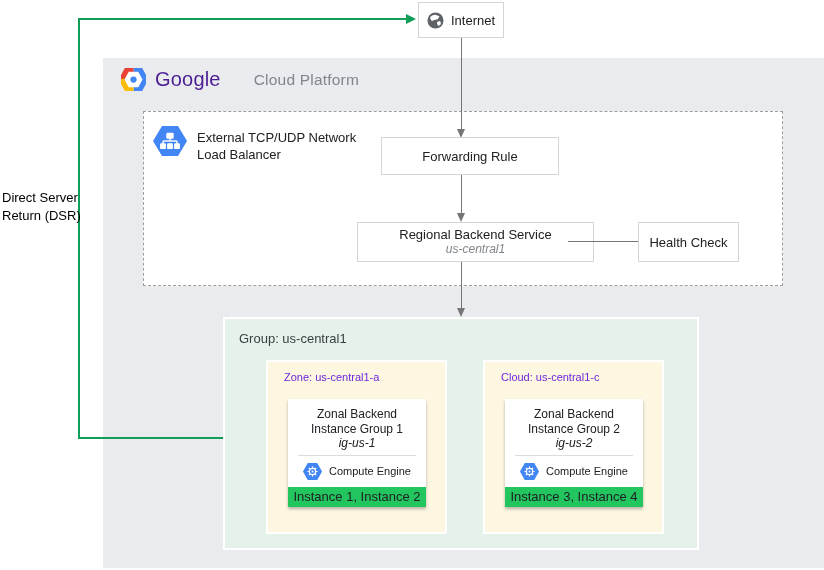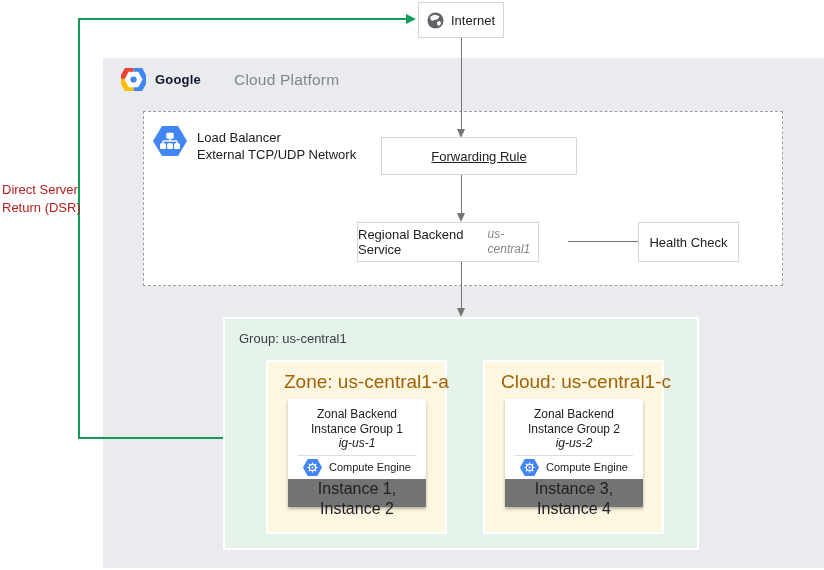--- a/index.html
+++ b/index.html
@@ -4,70 +4,70 @@
 <style>
   * { margin:0; padding:0; box-sizing:border-box; }
   html,body { background:#fff; }
   .canvas {
     position:relative; width:824px; height:570px; background:#ffffff;
     font-family:"Liberation Sans", sans-serif; color:#212121; overflow:hidden;
   }
   
   .gcp-container { position:absolute; left:103px; top:58px; width:721px; height:510px; background:#E9EBEE; }
   .gcp-logo { position:absolute; left:121px; top:68px; display:flex; align-items:center; gap:9px; }
-  .gcp-logo .brand { font-size:13px; color:#0f172a; font-weight:700; letter-spacing:.2px; }
+  .gcp-logo .brand { font-size:20px; color:#4c1d95; font-weight:400; letter-spacing:.2px; }
   .gcp-logo .product { font-size:15.5px; color:#80868B; letter-spacing:.2px;margin-left:24px; }
 
   
   .lb-box { position:absolute; left:143px; top:111px; width:640px; height:175px; background:#fff; border:1px dashed #9E9E9E; }
   .lb-icon { position:absolute; left:153px; top:126px; }
   .lb-title { position:absolute; left:197px; top:129px; font-size:13px; line-height:17px; color:#212121; }
 
   
   .node { position:absolute; background:#fff; border:1px solid #D5D5D5; display:flex; align-items:center; justify-content:center; font-size:13px; color:#212121; }
   .internet-box { left:418px; top:2px; width:86px; height:36px; gap:7px; }
-  .fw-box { left:381px; top:137px; width:196px; height:38px;text-decoration:underline; }
-  .bs-box { left:357px; top:222px; width:182px; height:40px; flex-direction:row; line-height:15px; }
+  .fw-box { left:381px; top:137px; width:178px; height:38px; }
+  .bs-box { left:357px; top:222px; width:237px; height:40px; flex-direction:column; line-height:15px; }
   .bs-box .sub { font-style:italic; font-size:12px; color:#80868B; }
   .hc-box { left:638px; top:222px; width:101px; height:40px; }
   .hc-connector { position:absolute; left:568px; top:241px; width:70px; height:1px; background:#757575; }
 
   
   .vline { position:absolute; left:461px; width:1px; background:#757575; }
   .v1 { top:38px; height:92px; }
   .v2 { top:175px; height:40px; }
   .v3 { top:262px; height:48px; }
   .down-head { position:absolute; left:457px; width:0; height:0; border-left:4.5px solid transparent; border-right:4.5px solid transparent; border-top:9px solid #757575; }
   .h1 { top:129px; } .h2 { top:213px; } .h3 { top:308px; }
 
   
   .g-top { position:absolute; left:79px; top:18px; width:327px; height:2px; background:#0F9D58; }
   .g-head { position:absolute; left:406px; top:13.5px; width:0; height:0; border-top:5.5px solid transparent; border-bottom:5.5px solid transparent; border-left:10px solid #0F9D58; }
   .g-vert { position:absolute; left:78px; top:18px; width:2px; height:421px; background:#0F9D58; }
   .g-bottom { position:absolute; left:78px; top:437px; width:147px; height:2px; background:#0F9D58; }
-  .dsr-label { position:absolute; left:2px; top:181px; font-size:13px; line-height:18px; color:#b91c1c; }
+  .dsr-label { position:absolute; left:2px; top:189px; font-size:13px; line-height:18px; color:#000000; }
 
   
   .region-box { position:absolute; left:223px; top:317px; width:476px; height:233px; background:#E4F2EA; border:2px solid #fff; }
   .region-label { position:absolute; left:239px; top:331px; font-size:13px; color:#3C4043; }
   .zone-box { position:absolute; top:360px; width:181px; height:174px; background:#FDF7E2; border:2px solid #fff; }
   .zone-a { left:266px; } .zone-c { left:483px; }
-  .zone-label { position:absolute; font-size:19px; color:#a16207; top:371px; }
+  .zone-label { position:absolute; font-size:11px; color:#6d28d9; top:371px; }
   .zl-a { left:284px; } .zl-c { left:501px; }
 
   
   .ig-card { position:absolute; top:399px; width:138px; height:108px; background:#fff; box-shadow:0 2px 3px rgba(0,0,0,.28); display:flex; flex-direction:column; text-align:center;justify-content:center; }
   .card-a { left:288px; } .card-b { left:505px; }
   .ig-card .t { font-size:12px; line-height:14.5px; color:#202124; }
   .ig-card .t1 { margin-top:8px; }
   .ig-card .name { font-size:12px; line-height:14.5px; font-style:italic; color:#202124; }
   .ig-card .divider { border-top:1px solid #DADCE0; margin:4px 10px 0 10px; }
   .engine-row { flex:1; display:flex; align-items:center; justify-content:center; gap:7px; }
   .engine-label { font-size:11px; color:#202124; }
-  .ig-footer { height:28px; line-height:20px; background:#737373; font-size:16px; color:#202124; }
+  .ig-footer { height:20px; line-height:20px; background:#22c55e; font-size:13px; color:#202124; }
 </style>
 </head>
 <body>
 
 <div class="canvas">
 
   <div class="gcp-container"></div>
 
   <div class="gcp-logo">
     <svg width="25" height="23" viewBox="0 0 24 22">
@@ -89,22 +89,22 @@
       <line x1="17" y1="12" x2="17" y2="15"></line>
       <line x1="10" y1="15" x2="24" y2="15"></line>
       <line x1="10" y1="15" x2="10" y2="18"></line>
       <line x1="24" y1="15" x2="24" y2="18"></line>
       <rect x="7.8" y="18" width="4.4" height="4.4" rx="0.5"></rect>
       <rect x="14.8" y="18" width="4.4" height="4.4" rx="0.5"></rect>
       <rect x="21.8" y="18" width="4.4" height="4.4" rx="0.5"></rect>
     </g>
   </svg>
   <div class="lb-title">
+    <div>External TCP/UDP Network</div>
     <div>Load Balancer</div>
-    <div>External TCP/UDP Network</div>
   </div>
 
   <div class="node internet-box">
     <svg width="17" height="17" viewBox="0 0 18 18">
       <circle cx="9" cy="9" r="8.5" fill="#5F6368"></circle>
       <path d="M3.2,5.6 Q6,2.2 9.6,3.1 L13.2,4.4 L11.4,7.6 L7.8,8.6 L5.2,9.4 Q3.4,7.8 3.2,5.6 Z" fill="#ffffff"></path>
       <path d="M10.6,10.6 L13.6,9.6 Q15.4,11.2 14.4,13.2 L12,14.8 Q10.2,13.2 10.6,10.6 Z" fill="#ffffff"></path>
     </svg>
     <span>Internet</span>
   </div>

